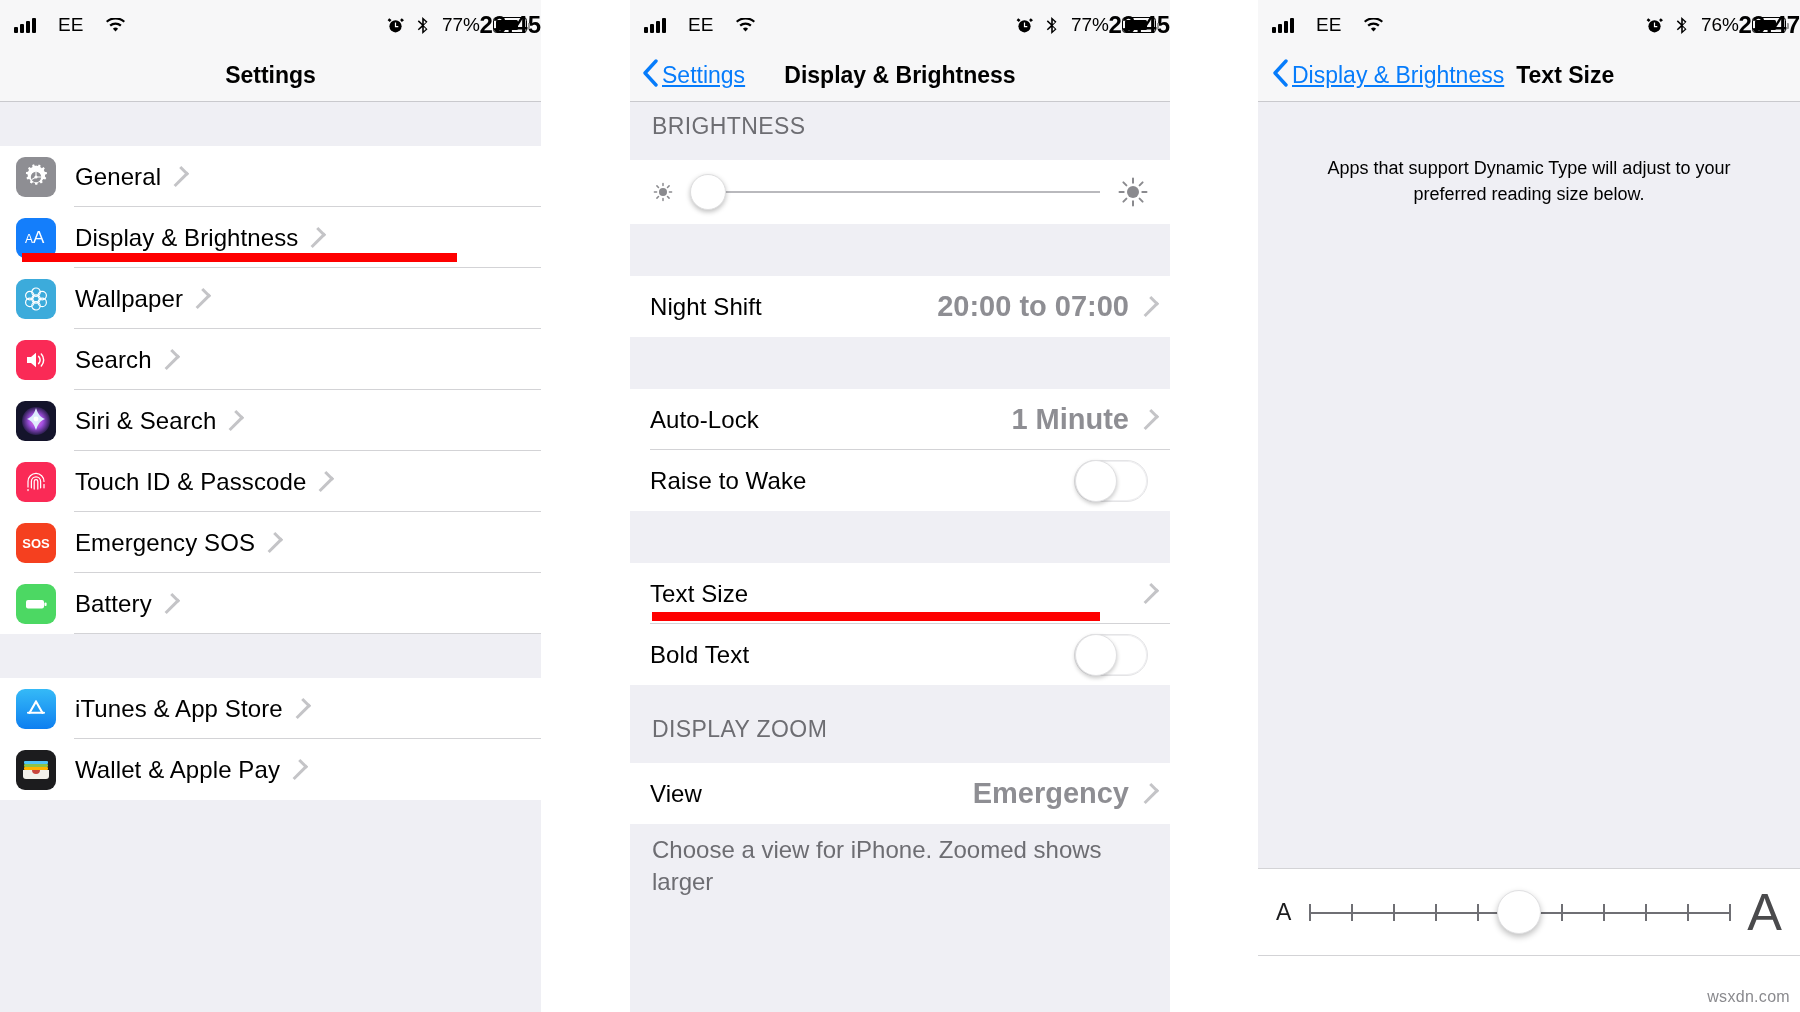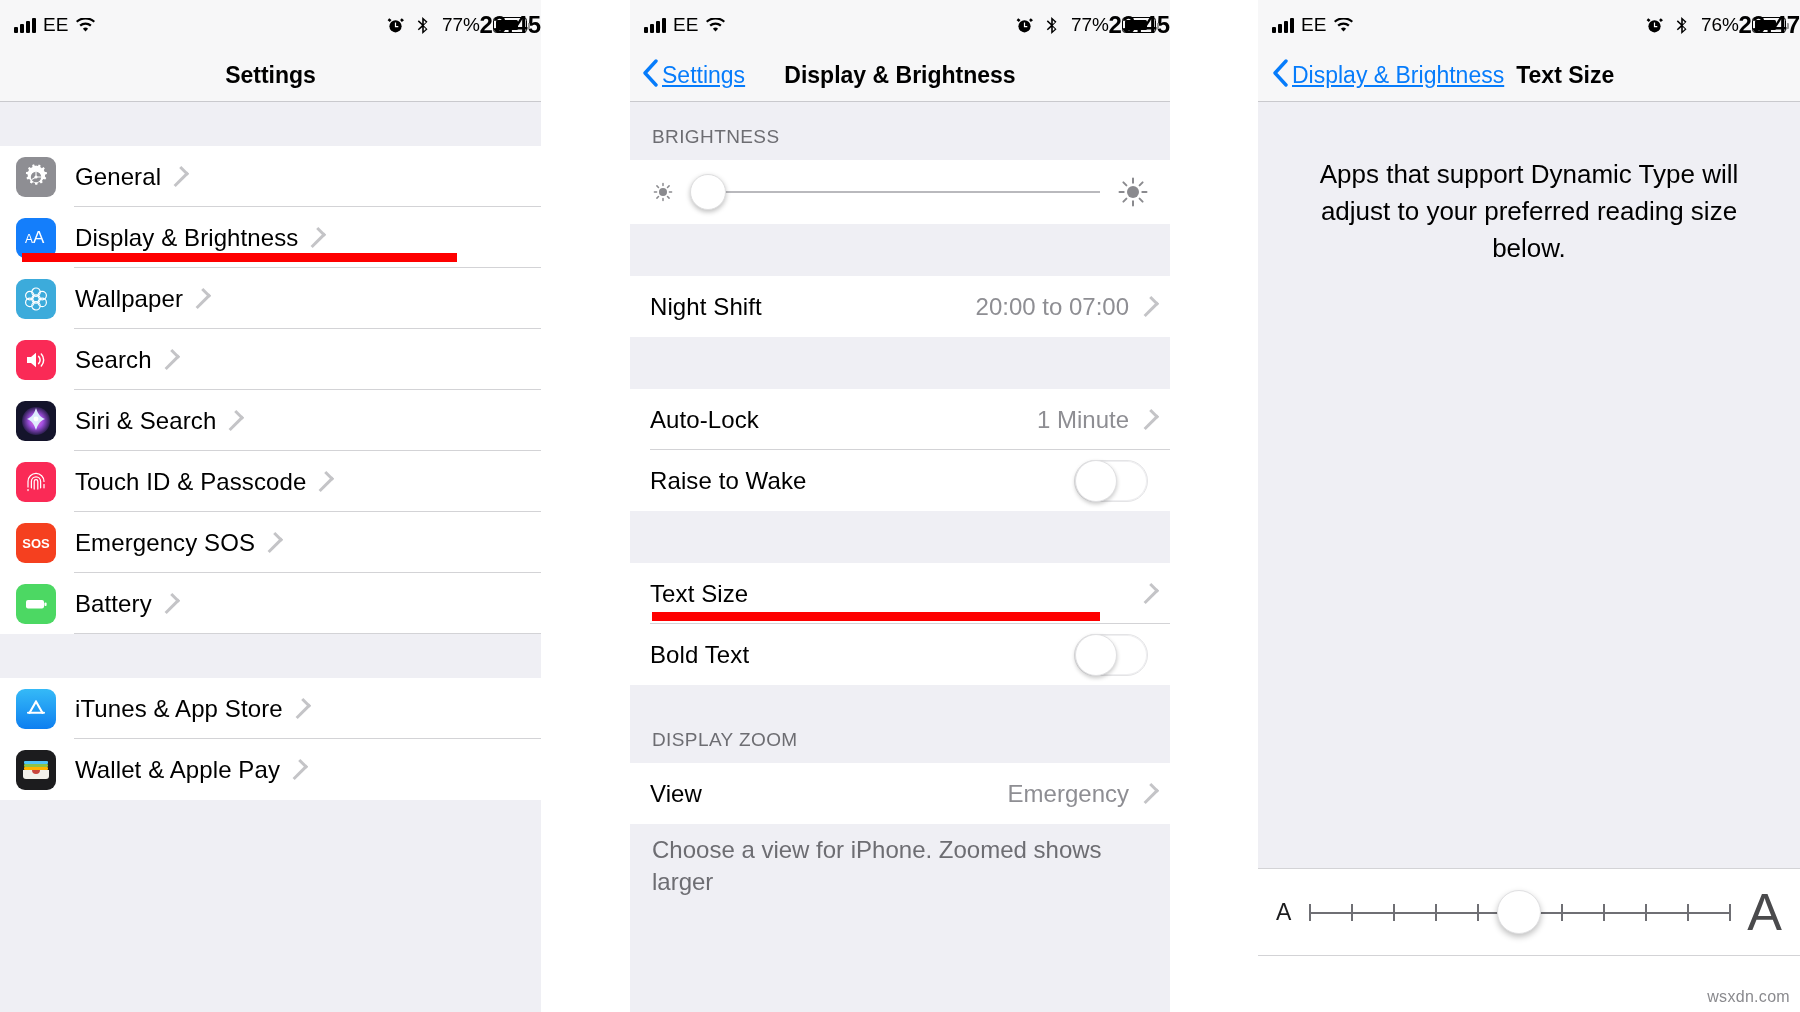--- a/index.html
+++ b/index.html
@@ -21,21 +21,21 @@
   #panel-textsize { left: 1258px; width: 542px; }
 
   
   .statusbar {
     height: 50px; background: #f7f7f8;
     display: flex; align-items: center;
     padding: 0 14px;
     font-size: 20px; font-weight: bold; color: #000;
     position: relative;
   }
-  .sb-left { display: flex; align-items: center; gap: 7px; }
+  .sb-left { display: flex; align-items: center; gap: 22px; }
   .bars { display: flex; align-items: flex-end; gap: 2px; height: 15px; }
   .bars i { display: block; width: 4px; background: #000; border-radius: 1px; }
   .bars i:nth-child(1){ height: 6px; }
   .bars i:nth-child(2){ height: 9px; }
   .bars i:nth-child(3){ height: 12px; }
   .bars i:nth-child(4){ height: 15px; }
   .carrier { font-size: 19px; font-weight: 500; letter-spacing: .2px; }
   .wifi { width: 19px; height: 15px; position: relative; }
   .wifi svg { display:block; }
   .sb-time {
@@ -93,31 +93,31 @@
     position: absolute; left: 74px; right: 0; bottom: 0; height: 1px; background: #d3d3d6;
   }
   .row.plain .sep { left: 20px; }
   .icon {
     width: 40px; height: 40px; border-radius: 9px; flex: 0 0 40px;
     display: flex; align-items: center; justify-content: center;
     overflow: hidden; position: relative;
   }
   .label { font-size: 24px; color: #000; margin-left: 19px; letter-spacing: .1px; }
   .row.plain .label { margin-left: 4px; }
-  .value { margin-left: auto; font-size: 24px; color: #8e8e93; }
+  .value { margin-left: auto; font-size: 29px; color: #8e8e93; font-weight: bold; }
   .chev-r {
     margin-left: 12px; margin-right: 16px; width: 11px; height: 19px;
     border-right: 3px solid #c4c4c7; border-top: 3px solid #c4c4c7;
     transform: rotate(45deg); flex: 0 0 11px;
   }
   .value + .chev-r { margin-left: 14px; }
 
   .hdr {
-    font-size: 19px; color: #6d6d72; letter-spacing: .4px;
-    padding: 0 0 12px 22px; display: flex; align-items: flex-end; height: 100%;
+    font-size: 23px; color: #6d6d72; letter-spacing: .4px;
+    padding: 0 0 20px 22px; display: flex; align-items: flex-end; height: 100%;
   }
   .footnote {
     font-size: 24px; color: #6d6d72; padding: 10px 22px 0 22px; line-height: 1.35;
   }
 
   
   .toggle {
     margin-left: auto; margin-right: 22px;
     width: 74px; height: 42px; border-radius: 21px;
     background: #fff; border: 1.5px solid #e4e4e6; position: relative;
@@ -145,21 +145,21 @@
   }
   .sunicon svg { display: block; }
 
   
   .redline { position: absolute; background: #fe0000; height: 9px; z-index: 30; }
 
   
   .ts-body { background: #efeff4; height: calc(1012px - 102px); position: relative; }
   .ts-blurb {
     padding: 54px 36px 0 36px; text-align: center;
-    font-size: 26px; line-height: 1.42; color: #000;
+    font-size: 18px; line-height: 1.42; color: #000;
   }
   .ts-slider-group {
     position: absolute; left: 0; right: 0; bottom: 56px;
     background: #fff; border-top: 1px solid #d3d3d6; border-bottom: 1px solid #d3d3d6;
     height: 88px; display: flex; align-items: center; padding: 0 18px;
   }
   .ts-A-small { font-size: 23px; color: #1c1c1e; }
   .ts-A-big { font-size: 52px; color: #4a4a4c; line-height: 1; }
   .ts-track {
     flex: 1; margin: 0 18px; position: relative; height: 34px;

